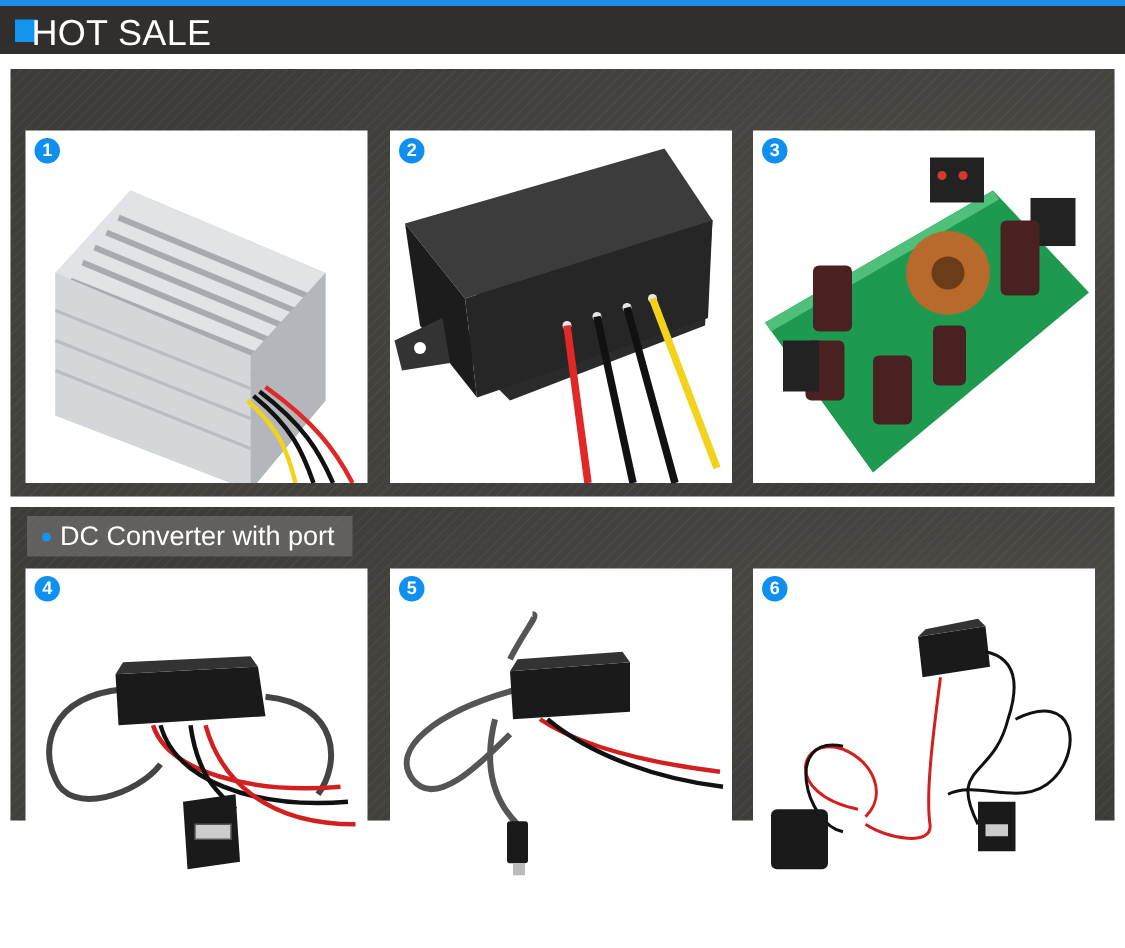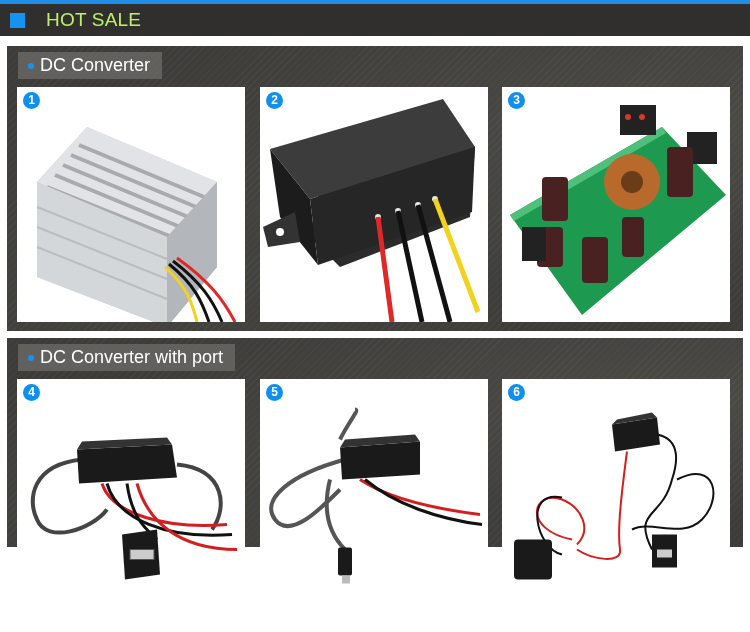--- a/index.html
+++ b/index.html
@@ -2,21 +2,21 @@
 <html><head>
 <meta charset="utf-8">
 <style>
   * { box-sizing: border-box; margin: 0; padding: 0; }
   html, body { width: 750px; height: 632px; background: #ffffff; overflow: hidden; }
   body { position: relative; font-family: "Liberation Sans", sans-serif; }
 
   .topline { position: absolute; left: 0; top: 0; width: 750px; height: 4px; background: #1e8ee6; }
   .header-bar { position: absolute; left: 0; top: 4px; width: 750px; height: 32px; background: #302f2d; }
   .header-square { position: absolute; left: 10px; top: 9px; width: 15px; height: 15px; background: #1593f0; }
-  .header-title { position: absolute; left: 46px; top: 5px; font-size: 19px; color: #bef264; letter-spacing: 0.2px; }
+  .header-title { position: absolute; left: 21px; top: 5px; font-size: 24px; color: #ffffff; letter-spacing: 0.2px; }
 
   .section {
     position: absolute; left: 7px; width: 736px;
     background-color: #3d3c39;
     background-image:
       repeating-linear-gradient(135deg, rgba(255,255,255,0.035) 0px, rgba(255,255,255,0.035) 1px, transparent 1px, transparent 5px),
       radial-gradient(ellipse at 90% 30%, rgba(120,120,110,0.25), transparent 60%),
       radial-gradient(ellipse at 20% 80%, rgba(90,90,80,0.25), transparent 55%);
   }
   .sec1 { top: 46px; height: 285px; }
@@ -44,24 +44,20 @@
 </head>
 <body>
 
 <div class="topline"></div>
 <div class="header-bar">
   <div class="header-square"></div>
   <div class="header-title">HOT SALE</div>
 </div>
 
 <div class="section sec1">
-  <div class="section-label">
-    <span class="dot"></span>
-    <span>DC Converter</span>
-  </div>
 
   <div class="card c1">
     <div class="badge">1</div>
     <svg viewBox="0 0 228 235">
       <polygon points="20,95 70,40 200,95 200,180 150,240 20,190" fill="#c9ccd0"></polygon>
       <polygon points="20,95 70,40 200,95 150,150" fill="#e1e3e6"></polygon>
       <g stroke="#a7abb0" stroke-width="4">
         <line x1="38" y1="88" x2="168" y2="142"></line>
           <line x1="46" y1="78" x2="176" y2="132"></line>
         <line x1="54" y1="68" x2="184" y2="122"></line>

